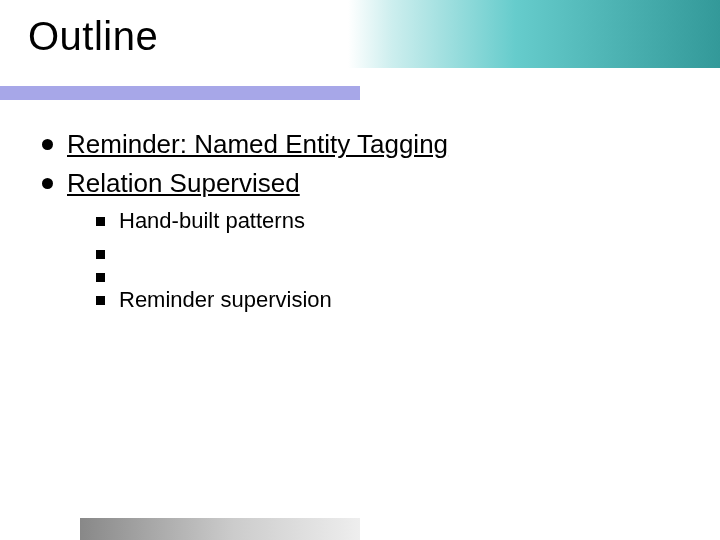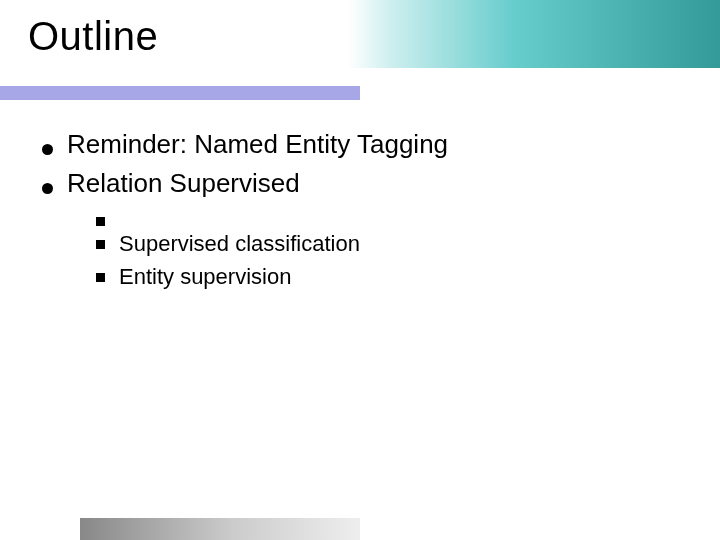--- a/index.html
+++ b/index.html
@@ -11,21 +11,21 @@
   .title-text { position: absolute; left: 28px; top: 14px; font-size: 40px; color: #000; font-weight: 400; letter-spacing: 0.5px; }
   .teal-strip { position: absolute; right: 0; top: 0; width: 372px; height: 68px;
     background: linear-gradient(to right, #ffffff 0%, #cceeee 12%, #66cccc 45%, #339999 100%); }
 
   
   .lav-bar { position: absolute; left: 0; top: 86px; width: 360px; height: 14px; background: #a7a7e8; }
 
   
   .body { position: absolute; left: 42px; top: 128px; right: 30px; }
   .lvl1 { list-style: none; margin: 0; padding: 0; }
-  .lvl1-item { display: flex; align-items: center; margin-bottom: 6px; }
+  .lvl1-item { display: flex; align-items: flex-start; margin-bottom: 6px; text-decoration: underline; }
   .disc { width: 11px; height: 11px; border-radius: 50%; background: #000; flex: 0 0 auto; margin-top: 11px; margin-right: 14px; }
   .lvl1-text { font-size: 26px; color: #000; line-height: 1.25; }
 
   .lvl2 { list-style: none; margin: 8px 0 0 0; padding: 0 0 0 54px; }
   .lvl2-item { display: flex; align-items: flex-start; margin-bottom: 4px; }
   .sq { width: 9px; height: 9px; background: #000; flex: 0 0 auto; margin-top: 10px; margin-right: 14px; }
   .lvl2-text { font-size: 22px; color: #000; line-height: 1.3; }
 
   
   .bottom-bar { position: absolute; left: 80px; bottom: 0; width: 280px; height: 22px;
@@ -50,26 +50,29 @@
         <span class="lvl1-text">Reminder: Named Entity Tagging</span>
       </li>
       <li class="lvl1-item">
         <span class="disc"></span>
         <span class="lvl1-text">Relation Supervised</span>
       </li>
     </ul>
     <ul class="lvl2">
       <li class="lvl2-item">
         <span class="sq"></span>
+        <span class="lvl2-text">Hand-built patterns</span>
       </li>
       <li class="lvl2-item">
         <span class="sq"></span>
-        <span class="lvl2-text">Supervised classification</span>
       </li>
       <li class="lvl2-item">
         <span class="sq"></span>
-        <span class="lvl2-text">Entity supervision</span>
+      </li>
+      <li class="lvl2-item">
+        <span class="sq"></span>
+        <span class="lvl2-text">Reminder supervision</span>
       </li>
     </ul>
   </div>
 
   <div class="bottom-bar"></div>
 </div>
 
 </body></html>

